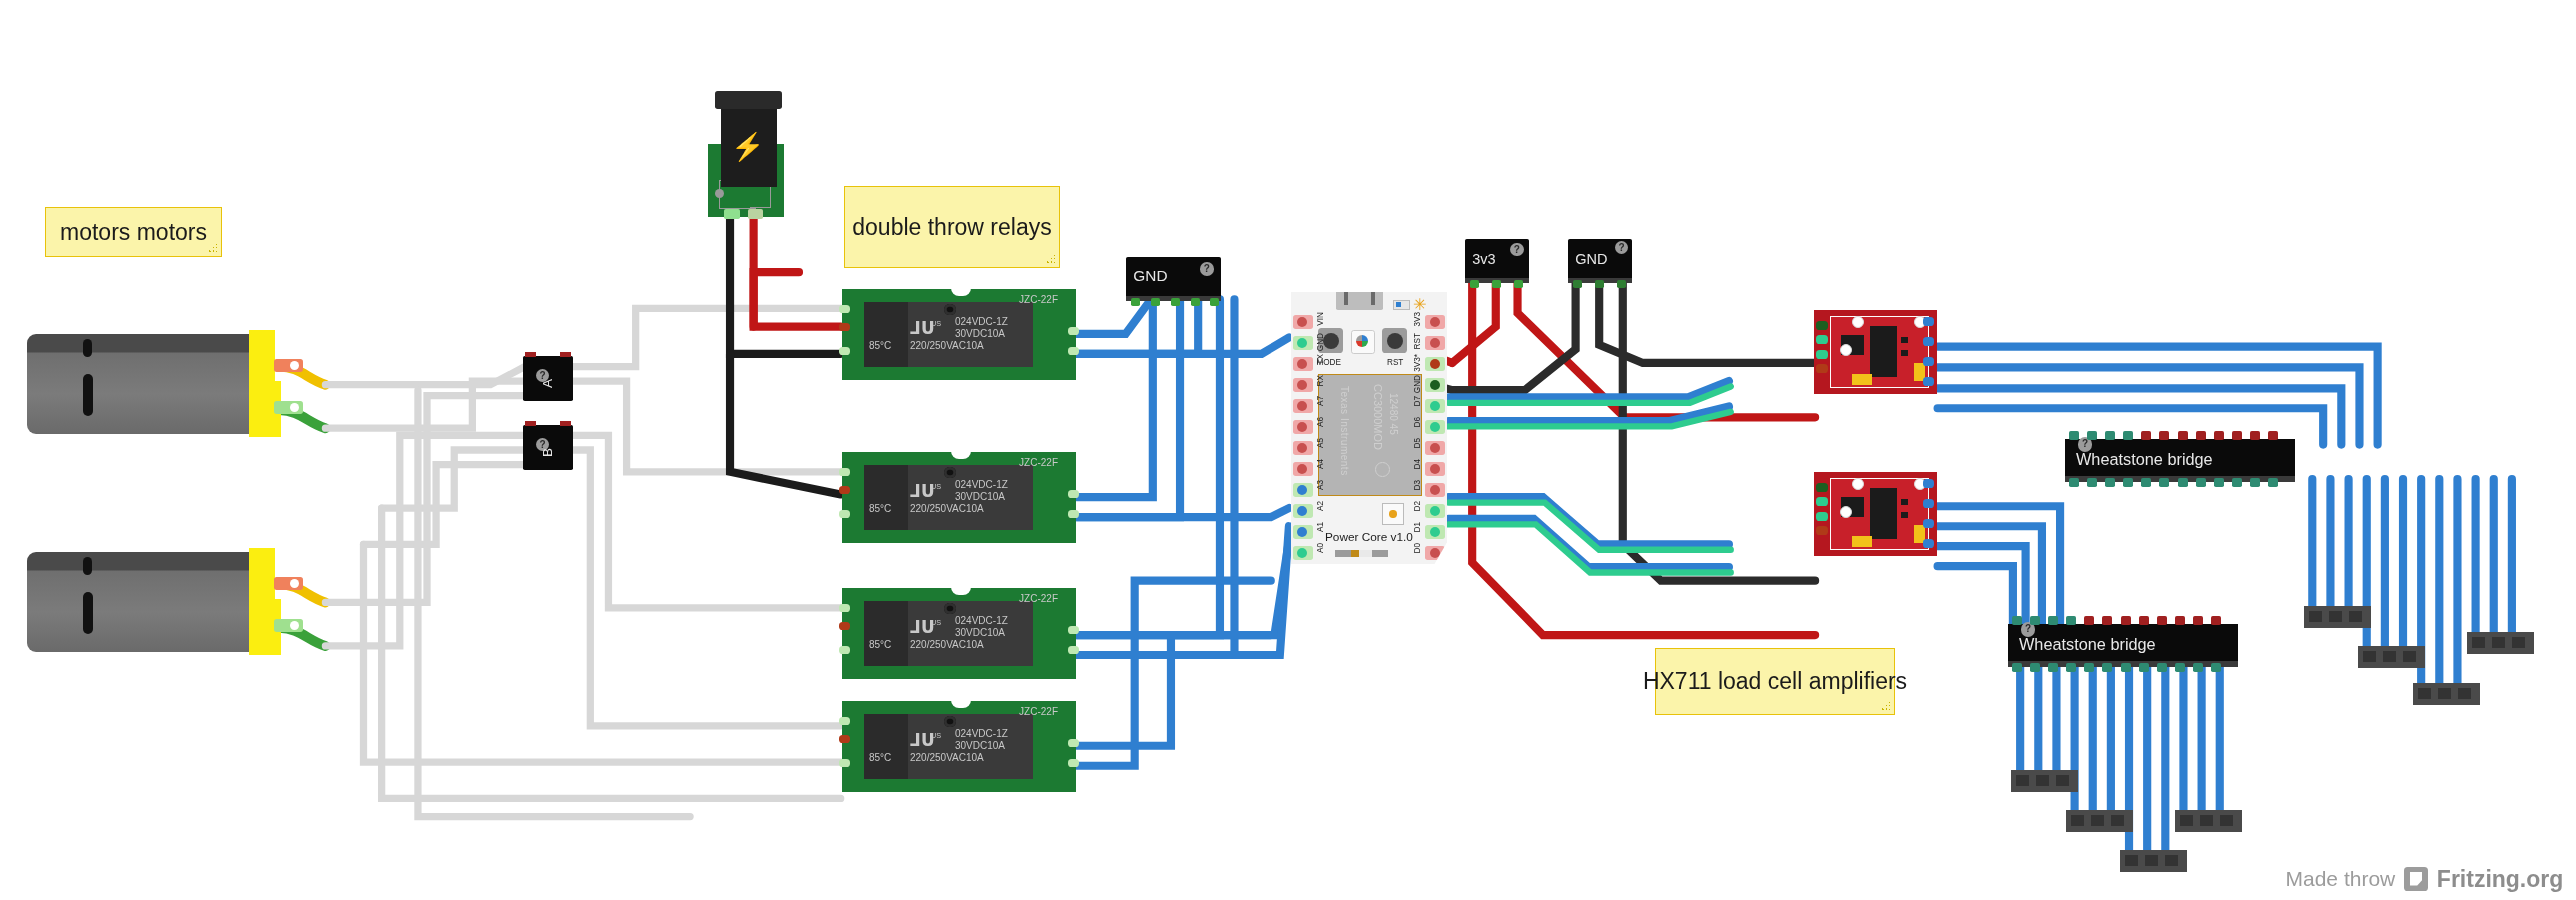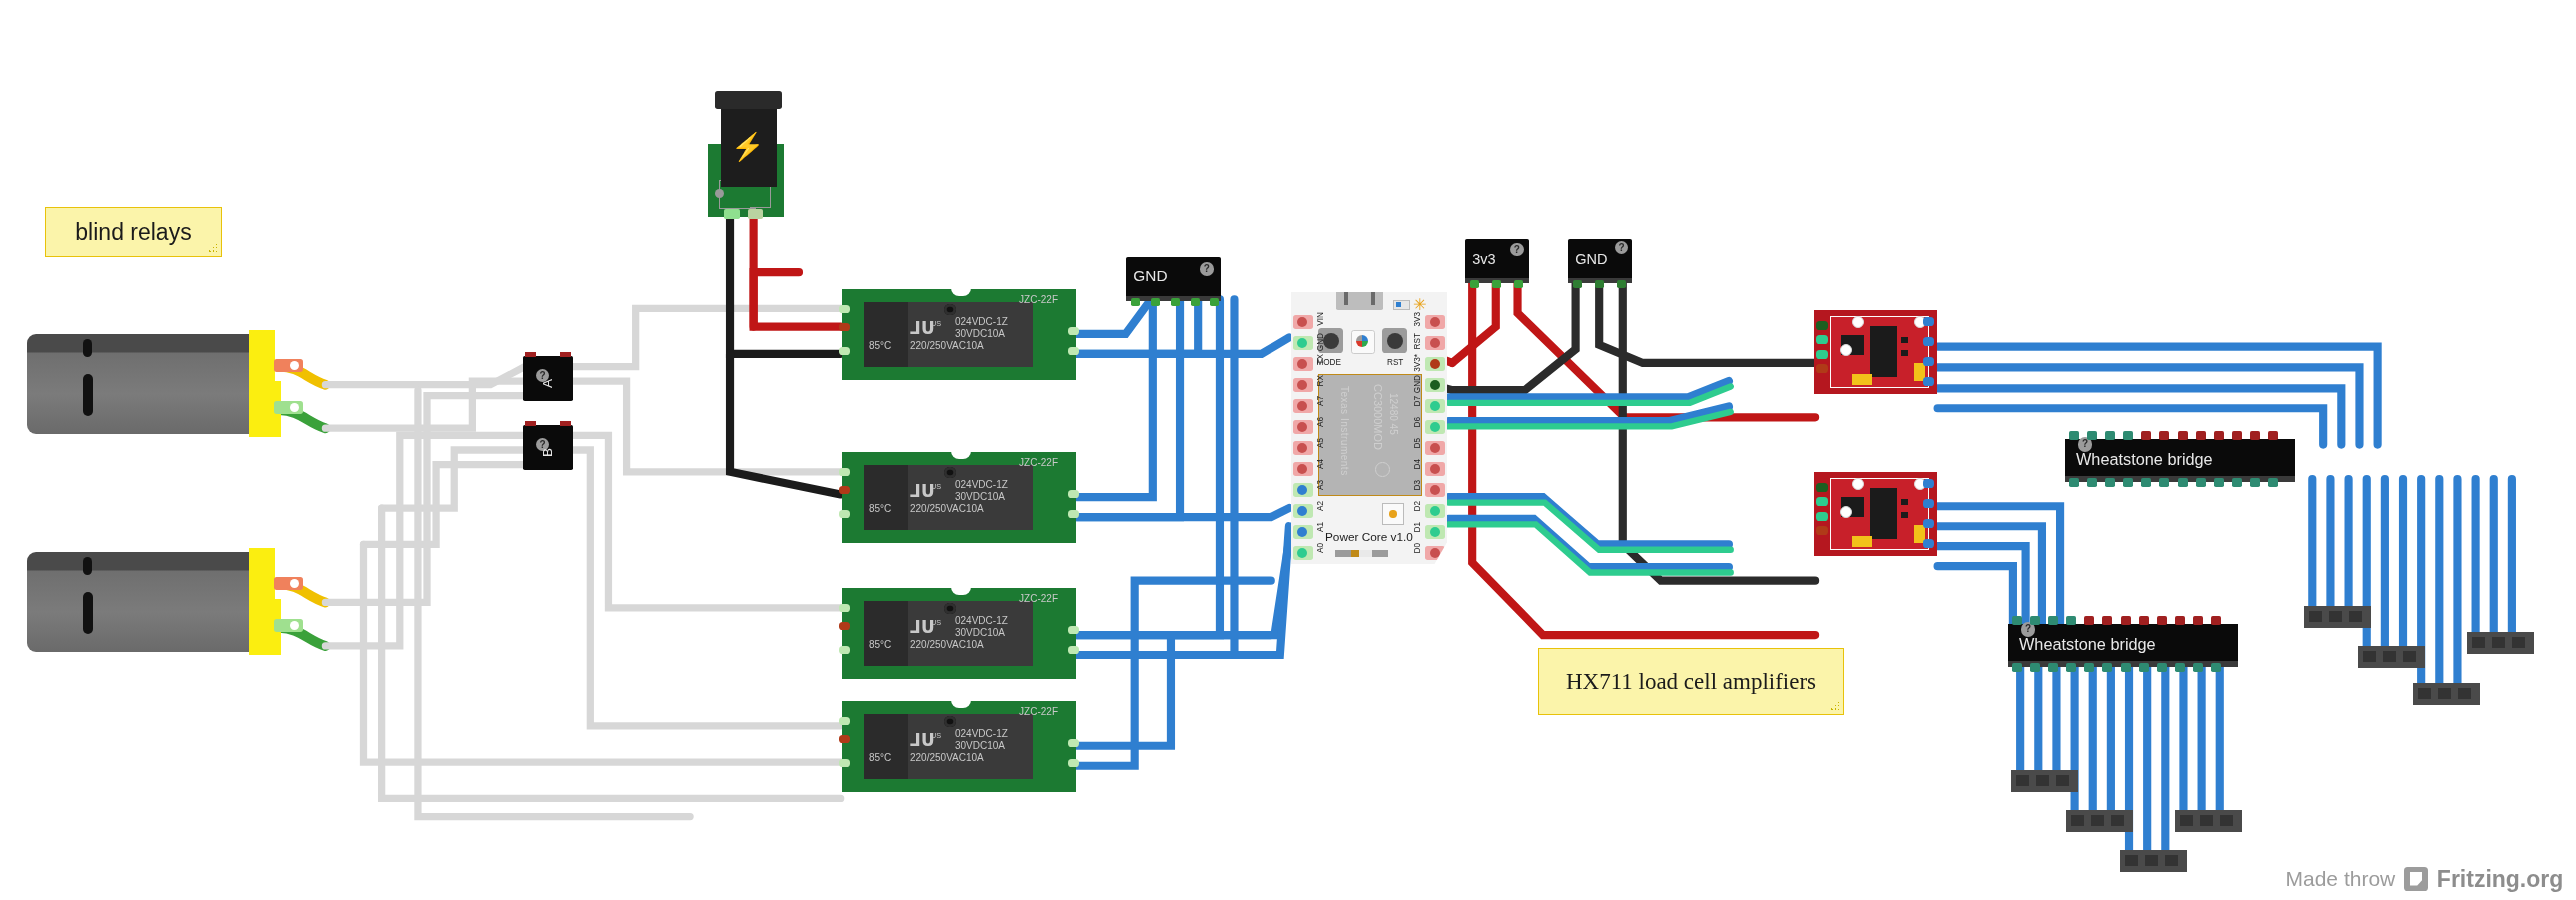--- a/index.html
+++ b/index.html
@@ -717,24 +717,28 @@
       <div class="p" style="left: 25.4px;"></div>
       <div class="p" style="left: 45px;"></div>
     </div>
   <div class="sg" style="left:2175px;top:810px;width:67px;height:22px;">
       <div class="p" style="left: 5.4px;"></div>
       <div class="p" style="left: 25.4px;"></div>
       <div class="p" style="left: 45px;"></div>
     </div>
 
   <div class="note" style="left:45px;top:207px;width:177px;height:50px;">
-    <span>blind relays</span>
+    <span>motors motors</span>
     <span class="grip"></span>
   </div>
-  <div class="note" style="left:1538px;top:648px;width:306px;height:67px;font-family:Liberation Serif, serif;">
+  <div class="note" style="left:844px;top:186px;width:216px;height:82px;">
+    <span>double throw relays</span>
+    <span class="grip"></span>
+  </div>
+  <div class="note" style="left:1655px;top:648px;width:240px;height:67px;">
     <span>HX711 load cell amplifiers</span>
     <span class="grip"></span>
   </div>
 
   <div id="footer">
     <span class="mw">Made throw</span>
     <span class="mark"></span>
     <span class="fz">Fritzing.org</span>
   </div>
 

